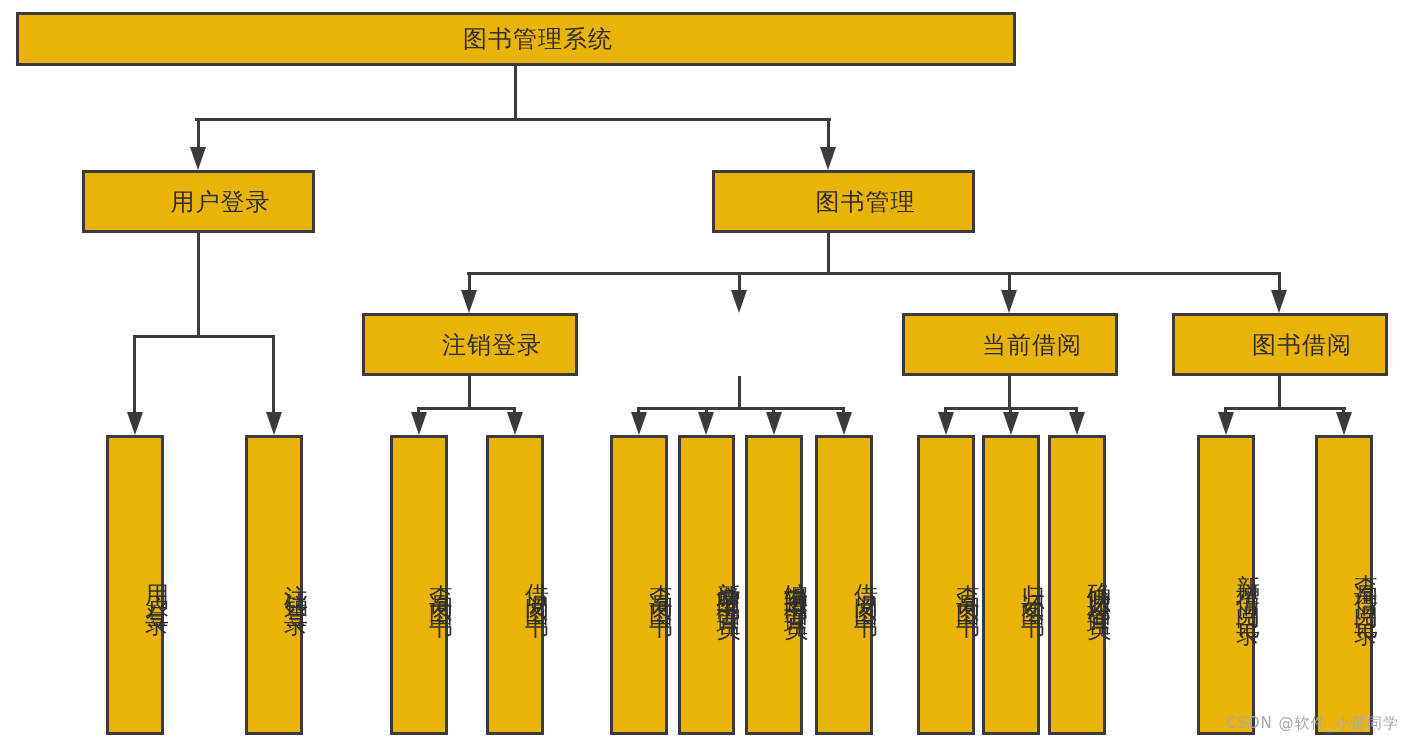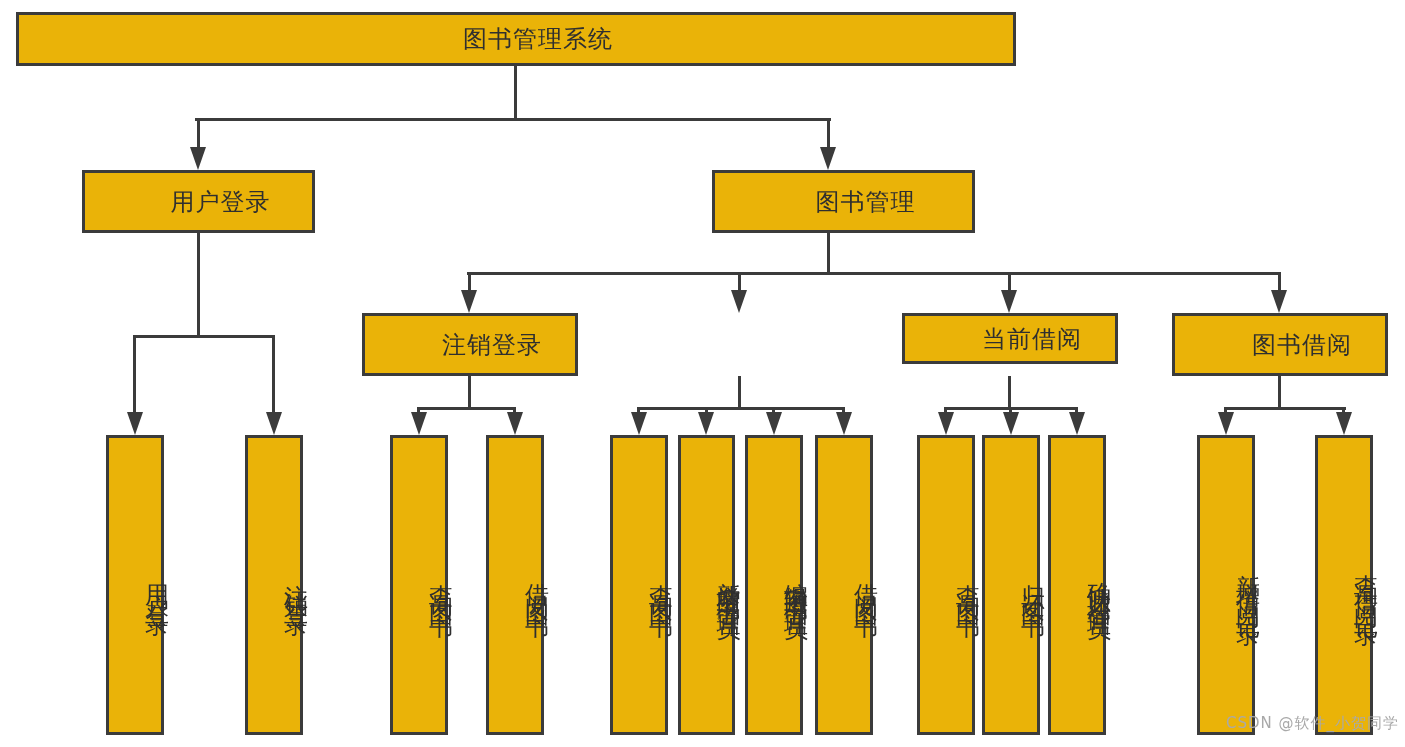--- a/index.html
+++ b/index.html
@@ -71,21 +71,21 @@
   <div class="v" style="left:468px;top:272px;height:20px;"></div>
   <div class="arrow" style="left:461px;top:290px;"></div>
   <div class="v" style="left:738px;top:272px;height:20px;"></div>
   <div class="arrow" style="left:731px;top:290px;"></div>
   <div class="v" style="left:1008px;top:272px;height:20px;"></div>
   <div class="arrow" style="left:1001px;top:290px;"></div>
   <div class="v" style="left:1278px;top:272px;height:20px;"></div>
   <div class="arrow" style="left:1271px;top:290px;"></div>
 
   <div class="node" style="left:362px;top:313px;width:216px;height:63px;">注销登录</div>
-  <div class="node" style="left:902px;top:313px;width:216px;height:51px;">当前借阅</div>
+  <div class="node" style="left:902px;top:313px;width:216px;height:63px;">当前借阅</div>
   <div class="node" style="left:1172px;top:313px;width:216px;height:63px;">图书借阅</div>
 
   <div class="v" style="left:468px;top:376px;height:33px;"></div>
   <div class="h" style="left:417px;top:407px;width:99px;"></div>
   <div class="v" style="left:417px;top:407px;height:9px;"></div>
   <div class="arrow" style="left:411px;top:412px;"></div>
   <div class="v" style="left:513px;top:407px;height:9px;"></div>
   <div class="arrow" style="left:507px;top:412px;"></div>
 
   <div class="v" style="left:738px;top:376px;height:33px;"></div>

